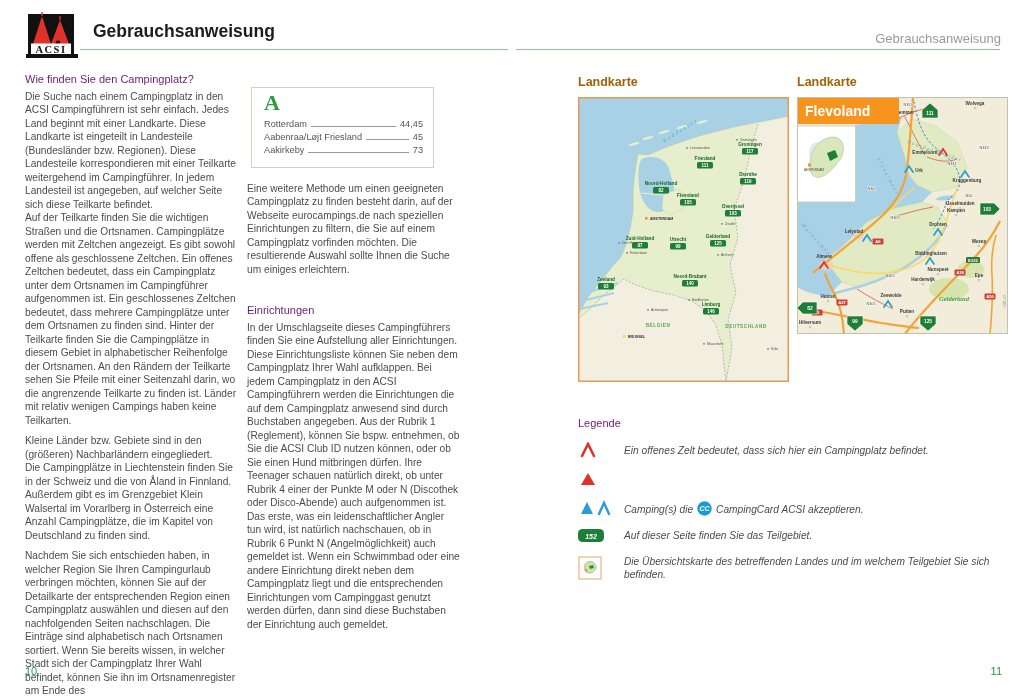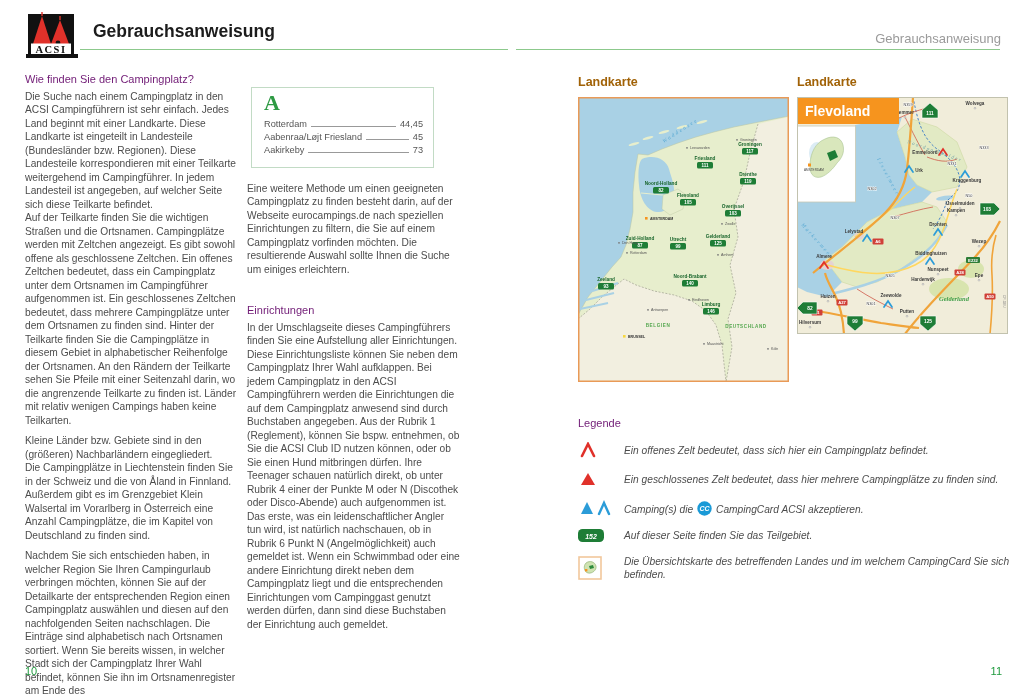--- a/index.html
+++ b/index.html
@@ -461,21 +461,20 @@
             </svg>
           </div>
           <div class="legend-text">Ein offenes Zelt bedeutet, dass sich hier ein Campingplatz befindet.</div>
         </div>
         <div class="legend-item">
           <div class="legend-icon">
             <svg width="20" height="16" viewBox="0 0 20 16">
               <polygon points="3,14 10,2 17,14" fill="#e0312a"></polygon>
             </svg>
           </div>
-          <div class="legend-text">Ein geschlossenes Zelt bedeutet, dass hier mehrere Campingplätze zu finden sind.</div>
         </div>
         <div class="legend-item">
           <div class="legend-icon">
             <svg width="34" height="16" viewBox="0 0 34 16">
               <polygon points="3,14 9,2 15,14" fill="#2b9cd8"></polygon>
               <polyline points="21,14 26,3 31,14" fill="none" stroke="#2b9cd8" stroke-width="2.4" stroke-linecap="round"></polyline>
             </svg>
           </div>
           <div class="legend-text"><span>Camping(s) die</span><svg class="cc" width="15" height="15" viewBox="0 0 15 15">
               <circle cx="7.5" cy="7.5" r="7.2" fill="#1a9ad7"></circle>
@@ -493,20 +492,20 @@
         </div>
         <div class="legend-item">
           <div class="legend-icon">
             <svg width="24" height="24" viewBox="0 0 24 24">
               <rect x="1" y="1" width="22" height="22" fill="#fff" stroke="#f2c79c" stroke-width="1.6"></rect>
               <path d="M8,7 C12,4 17,6 18,10 C19,14 14,18 10,17 C6,16 5,10 8,7 Z" fill="#cfe3b2" stroke="#86ab6a" stroke-width="0.6"></path>
               <path d="M11,10 L15,9 L16,12 L12,13 Z" fill="#2e8b3d"></path>
               <rect x="7" y="13" width="2.4" height="2.4" fill="#f5941e"></rect>
             </svg>
           </div>
-          <div class="legend-text">Die Übersichtskarte des betreffenden Landes und im welchem CampingCard Sie sich befinden.</div>
+          <div class="legend-text">Die Übersichtskarte des betreffenden Landes und im welchem Teilgebiet Sie sich befinden.</div>
         </div>
       </div>
   </div>
 
   <div class="pageno l">10</div>
   <div class="pageno r">11</div>
 </div>
 
 </body></html>

